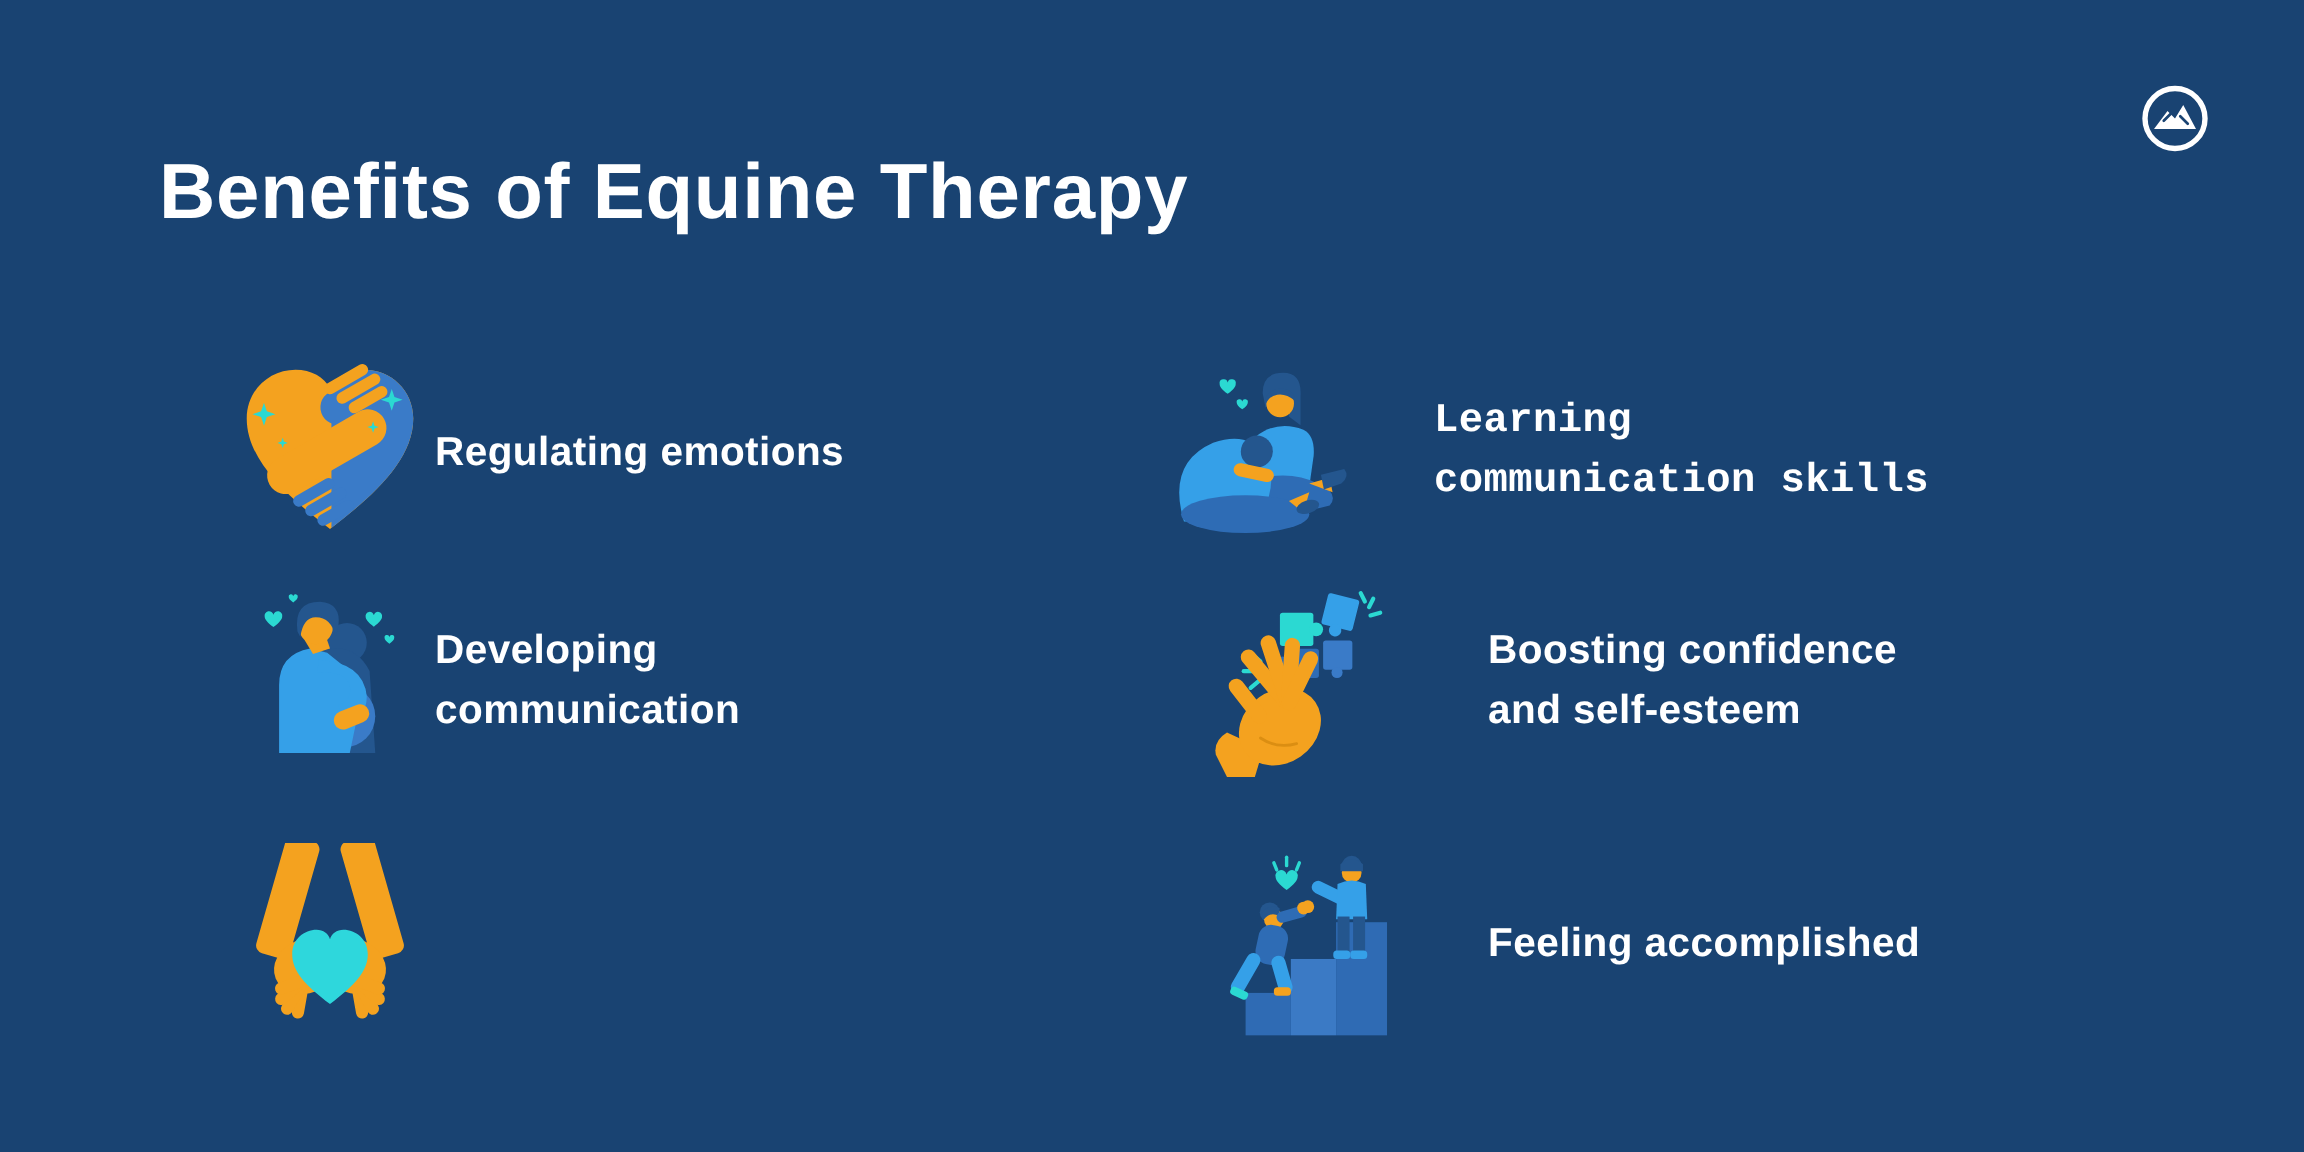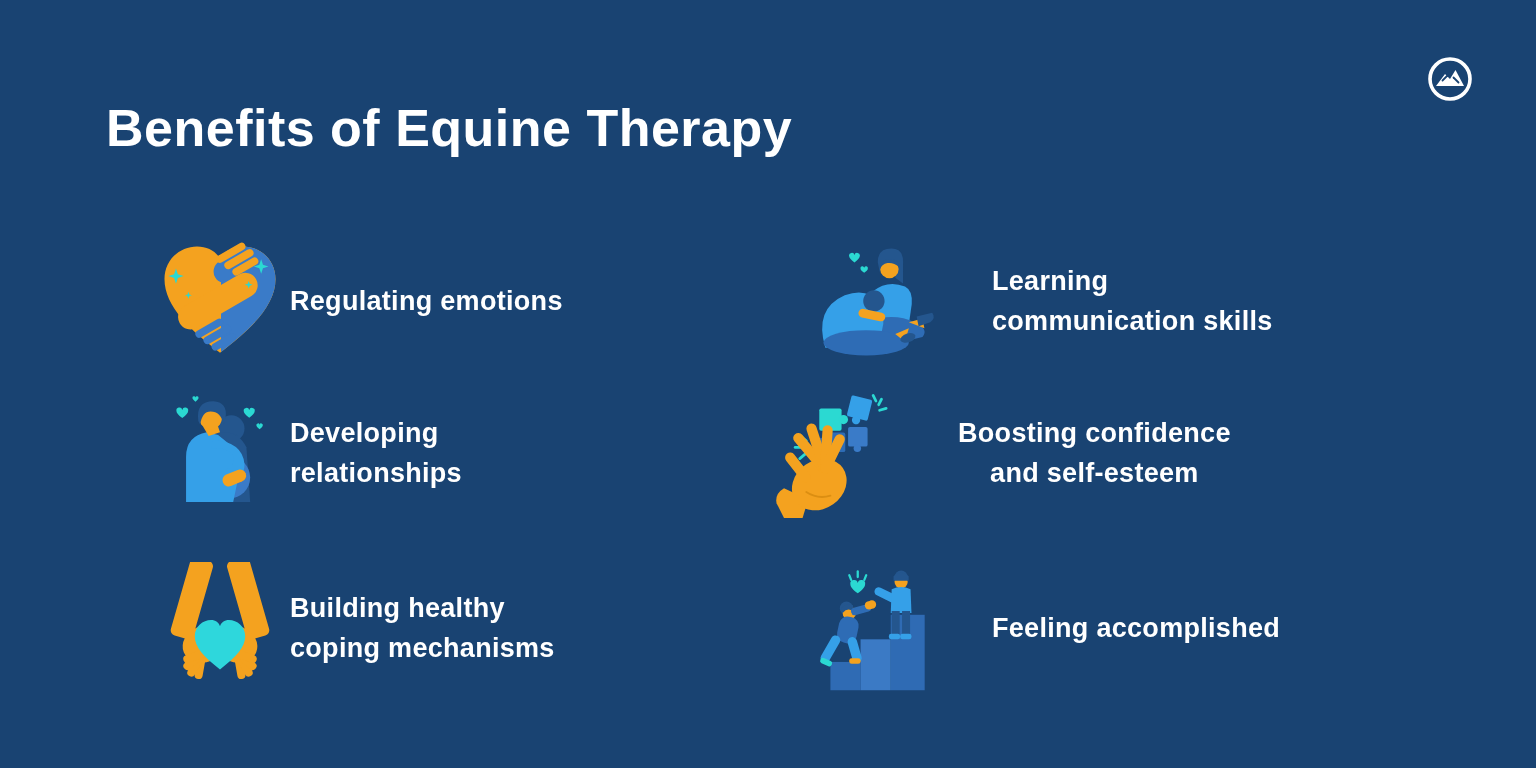--- a/index.html
+++ b/index.html
@@ -24,23 +24,23 @@
   .benefit .icon-box {
     width: 140px; height: 145px; flex: 0 0 140px;
     display: flex; align-items: center; justify-content: center;
   }
   .benefit .label {
     font-size: 27px; font-weight: 700; line-height: 40px;
     letter-spacing: 0.3px; white-space: pre-line; color: #FFFFFF;
   }
   .benefit.right .label { margin-left: 52px; }
   #b1 { left: 150px; top: 228px; }
-  #b2 { left: 800px; top: 228px; }
+  #b2 { left: 764px; top: 228px; font-family: Liberation Mono, monospace; }
   #b3 { left: 150px; top: 380px; }
-  #b4 { left: 766px; top: 380px; text-align: center; }
+  #b4 { left: 800px; top: 380px; }
   #b5 { left: 150px; top: 555px; }
   #b6 { left: 800px; top: 555px; align-items: center; }
 </style>
 </head>
 <body style="background: rgb(25, 67, 114);">
 
 <div class="canvas">
 
   <div class="logo">
     <svg viewBox="0 0 48 48" width="48" height="48">
@@ -129,21 +129,21 @@
 
         <path d="M34 122 L34 74 Q34 52 56 48 L68 51 L84 64 Q95 75 90 93 L84 122 Z" fill="#35A0E8"></path>
         <path d="M52 42 L66 36 L70 48 L58 52 Z" fill="#F4A21F"></path>
         <circle cx="60" cy="33" r="12" fill="#F4A21F"></circle>
         <path d="M47 36 Q44 15 63 15 Q78 16 76 32 L74 40 Q71 26 60 26 Q51 26 49 40 Z" fill="#24568E"></path>
         <path d="M62 56 Q94 58 96 82 Q96 98 79 100 L76 88 Q86 85 84 74 Q81 64 61 65 Z" fill="#35A0E8"></path>
         <rect x="72" y="90" width="26" height="13" rx="6.5" fill="#F4A21F" transform="rotate(-22 85 96)"></rect>
       </svg>
     </div>
     <div class="label">Developing
-relationships</div>
+communication</div>
   </div>
 
   <div class="benefit right" id="b4">
     <div class="icon-box">
       <svg viewBox="0 0 140 140" width="130" height="136">
 
         <g transform="translate(52,22)">
           <rect x="0" y="0" width="24" height="24" rx="2" fill="#2BD9D2"></rect>
           <circle cx="26" cy="12" r="5" fill="#2BD9D2"></circle>
         </g>
@@ -198,22 +198,20 @@
           <rect x="46" y="94" width="9" height="30" rx="4.5" transform="rotate(50 50 98)"></rect>
           <rect x="46" y="92" width="9" height="28" rx="4.5" transform="rotate(70 50 98)"></rect>
           <rect x="85" y="96" width="9" height="31" rx="4.5" transform="rotate(-10 90 98)"></rect>
           <rect x="85" y="96" width="9" height="31" rx="4.5" transform="rotate(-30 90 98)"></rect>
           <rect x="85" y="94" width="9" height="30" rx="4.5" transform="rotate(-50 90 98)"></rect>
           <rect x="85" y="92" width="9" height="28" rx="4.5" transform="rotate(-70 90 98)"></rect>
         </g>
         <path d="M70 116 C52 102 42 92 42 79 C42 68 51 61 60 61 C65 61 69 64 70 68 C71 64 75 61 80 61 C89 61 98 68 98 79 C98 92 88 102 70 116 Z" fill="#2ED7DC"></path>
       </svg>
     </div>
-    <div class="label">Building healthy
-coping mechanisms</div>
   </div>
 
   <div class="benefit right" id="b6">
     <div class="icon-box">
       <svg viewBox="0 0 140 140" width="132" height="136">
 
         <rect x="28" y="106" width="32" height="30" fill="#2F6BB4"></rect>
         <rect x="60" y="82" width="32" height="54" fill="#3B7AC5"></rect>
         <rect x="92" y="56" width="36" height="80" fill="#2F6BB4"></rect>
 

